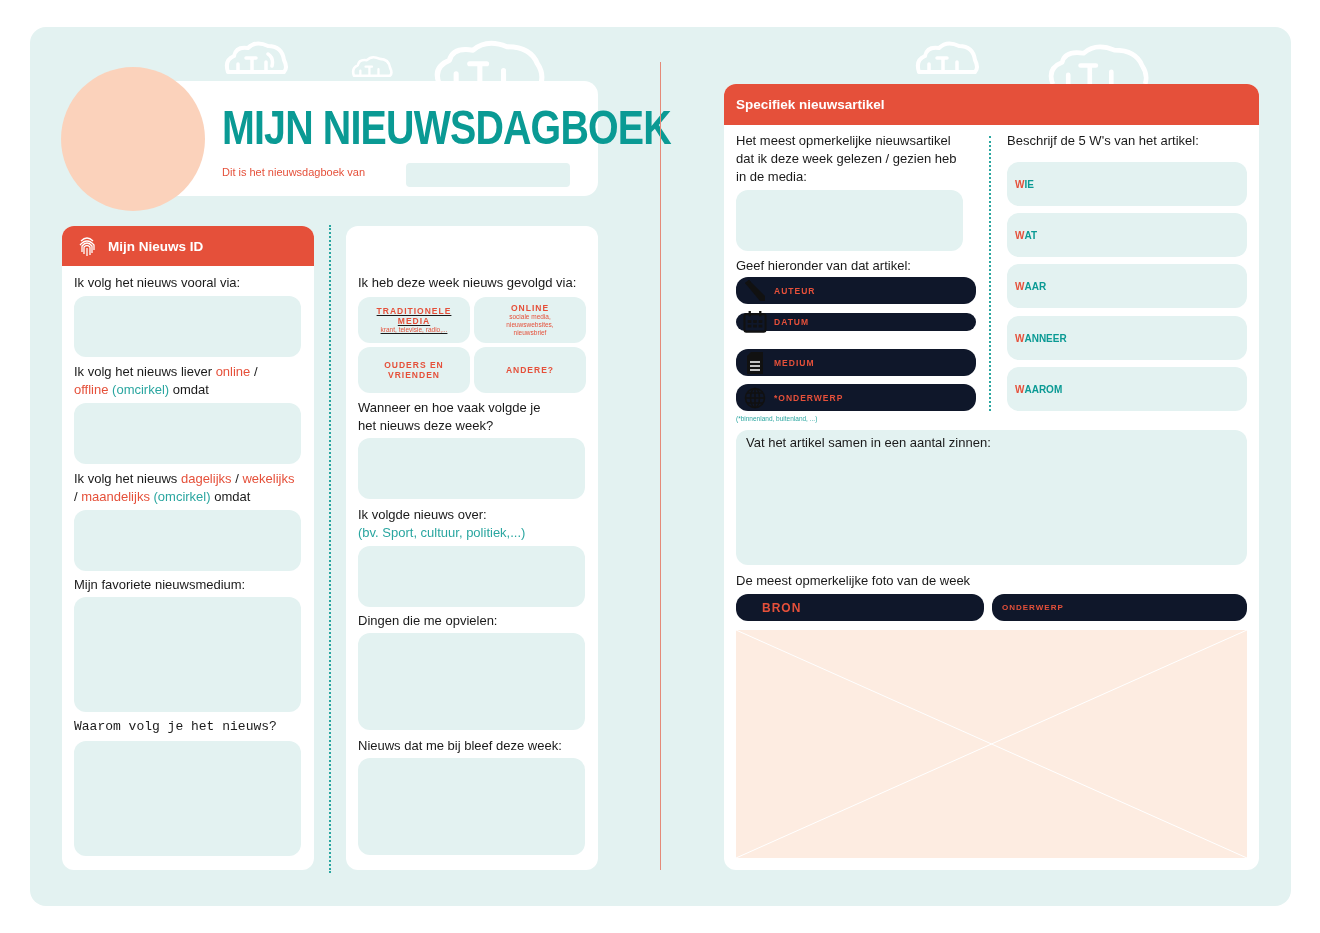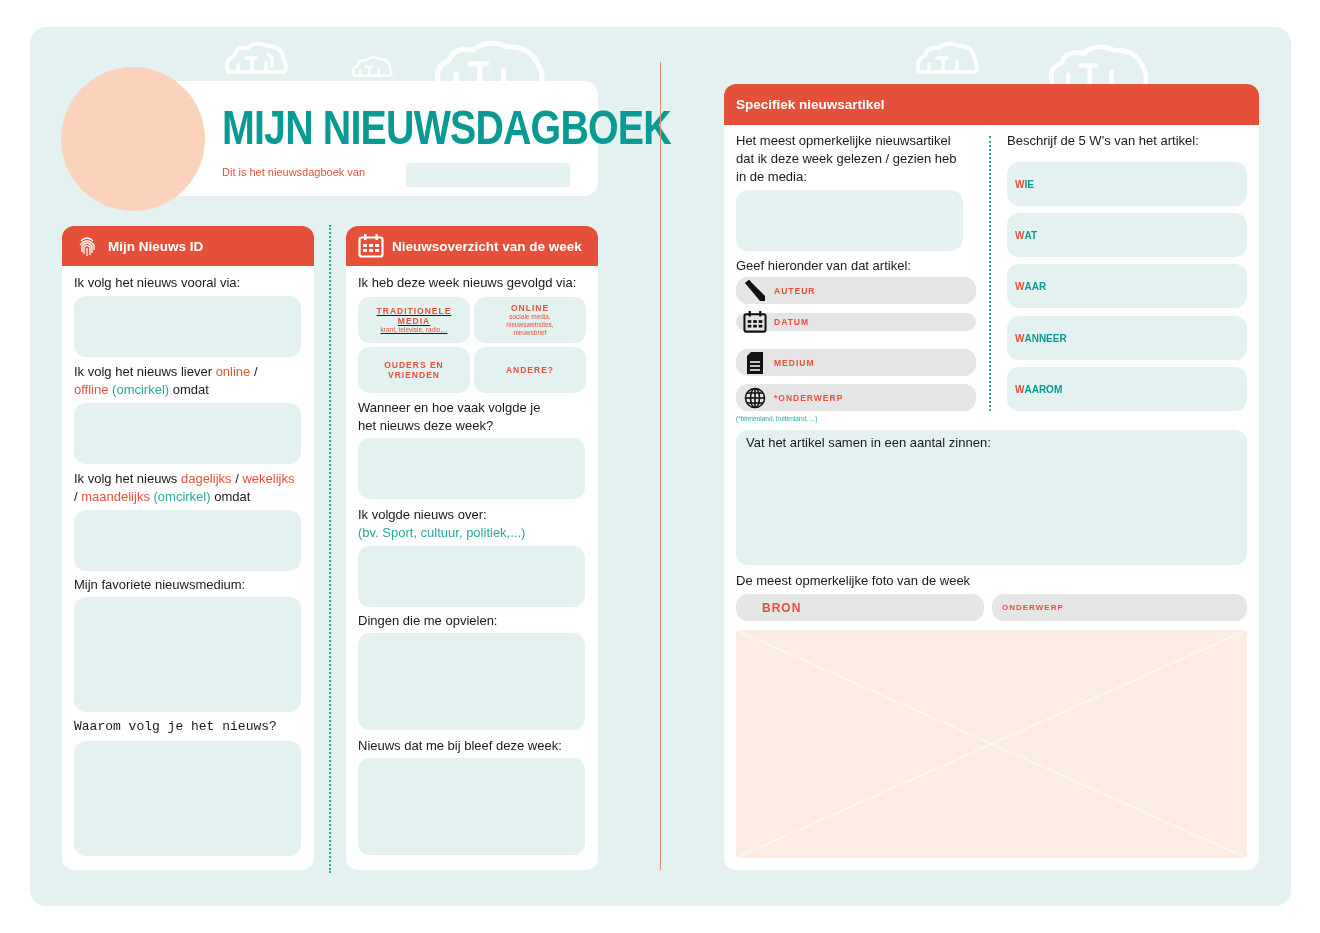--- a/index.html
+++ b/index.html
@@ -12,21 +12,21 @@
   .hdr { position: absolute; left: 0; right: 0; top: 0; height: 40px; background: #e5503a; color: #fff; font-weight: bold; font-size: 13.5px; display: flex; align-items: center; }
   .hdr .ic { width: 26px; height: 26px; margin: 0 8px 0 12px; display: flex; align-items: center; justify-content: center; }
   .q { position: absolute; font-size: 13px; line-height: 18px; color: #1a1a1a; }
   .box { position: absolute; background: #e3f2f1; border-radius: 12px; }
   .orange { color: #e5503a; }
   .teal { color: #2aa6a0; }
   .chip { position: absolute; background: #e3f2f1; border-radius: 12px; display: flex; flex-direction: column; align-items: center; justify-content: center; text-align: center; }
   .chip .t { color: #e5503a; font-weight: bold; font-size: 8.5px; letter-spacing: 1px; line-height: 10px; }
   .chip .s { color: #e5503a; font-size: 6.5px; line-height: 8px; }
   .title { position: absolute; left: 222px; top: 100px; font-family: "Liberation Sans", sans-serif; font-weight: bold; font-size: 48px; color: #0a9a94; letter-spacing: -1px; transform: scaleX(0.82); transform-origin: left top; line-height: 56px; }
-  .pill { position: absolute; background: #e5e5e5; border-radius: 12px; display: flex; align-items: center; }
+  .pill { position: absolute; background: #0f172a; border-radius: 12px; display: flex; align-items: center; }
   .pill .lbl { color: #e5503a; font-weight: bold; font-size: 8.5px; letter-spacing: 1px; }
   .wbox { position: absolute; left: 1007px; width: 240px; height: 44px; background: #e3f2f1; border-radius: 12px; display: flex; align-items: center; padding-left: 8px; font-weight: bold; font-size: 10px; }
   .wbox .w { color: #e5503a; }
   .wbox .rest { color: #0a9a94; }
   .dotline { position: absolute; width: 0; border-left: 2px dotted #2aa6a0; }
 </style>
 </head>
 <body>
 
 <div class="sheet"></div>
@@ -89,38 +89,20 @@
     <span>/ </span><span class="orange">maandelijks</span> <span class="teal">(omcirkel)</span><span> omdat</span>
   </div>
   <div class="box" style="left:12px;top:284px;width:227px;height:61px;"></div>
   <div class="q" style="left:12px;top:350px;">Mijn favoriete nieuwsmedium:</div>
   <div class="box" style="left:12px;top:371px;width:227px;height:115px;"></div>
   <div class="q" style="left:12px;top:492px;font-family:Liberation Mono, monospace;">Waarom volg je het nieuws?</div>
   <div class="box" style="left:12px;top:515px;width:227px;height:115px;"></div>
 </div>
 
 <div class="card" style="left:346px;top:226px;width:252px;height:644px;">
-  <div class="hdr">
-    <span class="ic">
-      <svg width="26" height="24" viewBox="0 0 26 24">
-          <rect x="1.5" y="3.5" width="23" height="19" rx="2" fill="none" stroke="#fff" stroke-width="2.2"></rect>
-          <rect x="6" y="0" width="2.5" height="6" fill="#fff"></rect>
-          <rect x="17.5" y="0" width="2.5" height="6" fill="#fff"></rect>
-          <g fill="#fff">
-            <rect x="5" y="10" width="4" height="3"></rect>
-            <rect x="11" y="10" width="4" height="3"></rect>
-            <rect x="17" y="10" width="4" height="3"></rect>
-            <rect x="5" y="15" width="4" height="3"></rect>
-            <rect x="11" y="15" width="4" height="3"></rect>
-            <rect x="17" y="15" width="4" height="3"></rect>
-          </g>
-        </svg>
-    </span>
-    <span>Nieuwsoverzicht van de week</span>
-  </div>
   <div class="q" style="left:12px;top:48px;">Ik heb deze week nieuws gevolgd via:</div>
   <div class="chip" style="left:12px;top:71px;width:112px;height:46px;text-decoration:underline;">
     <div class="t" style="width:80px;">TRADITIONELE MEDIA</div>
     <div class="s">krant, televisie, radio,...</div>
   </div>
   <div class="chip" style="left:128px;top:71px;width:112px;height:46px;">
     <div class="t">ONLINE</div>
     <div class="s" style="width:60px;">sociale media, nieuwswebsites, nieuwsbrief</div>
   </div>
   <div class="chip" style="left:12px;top:121px;width:112px;height:46px;">

